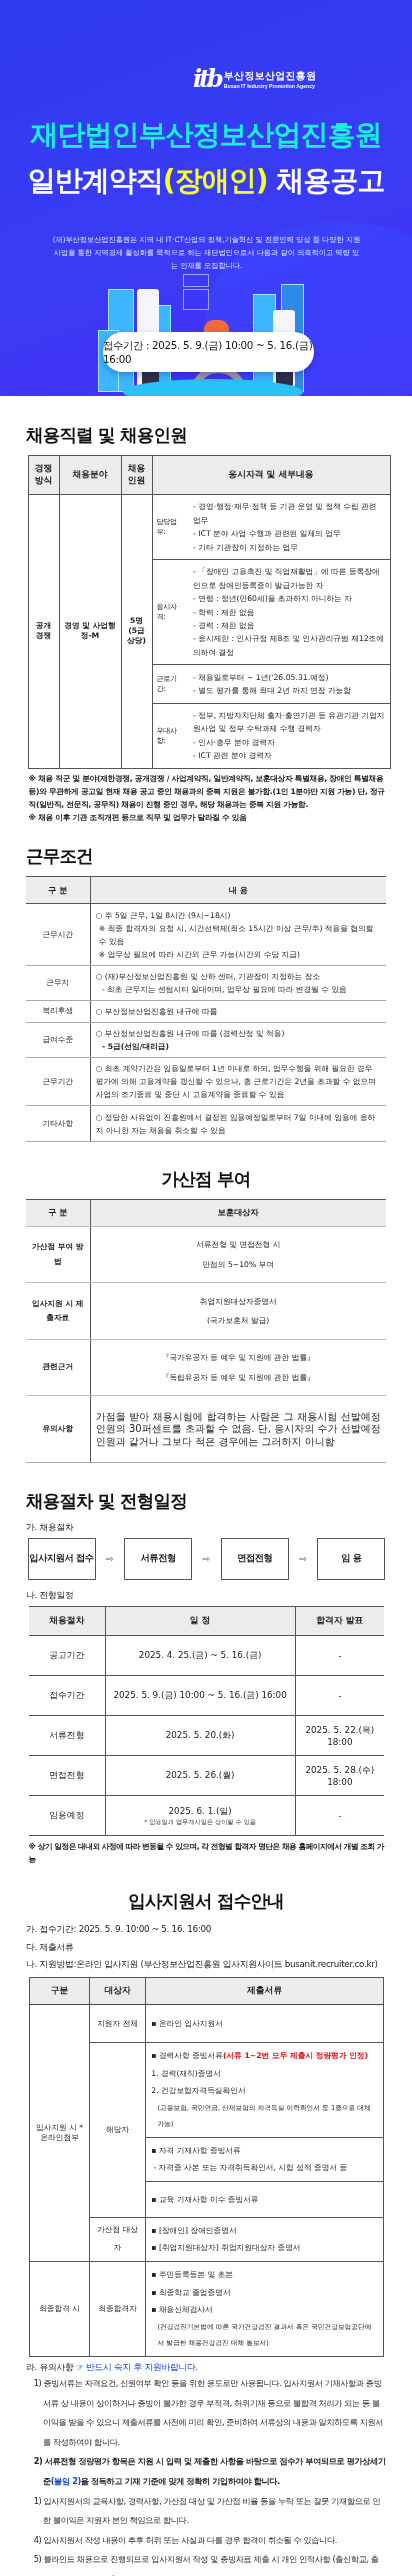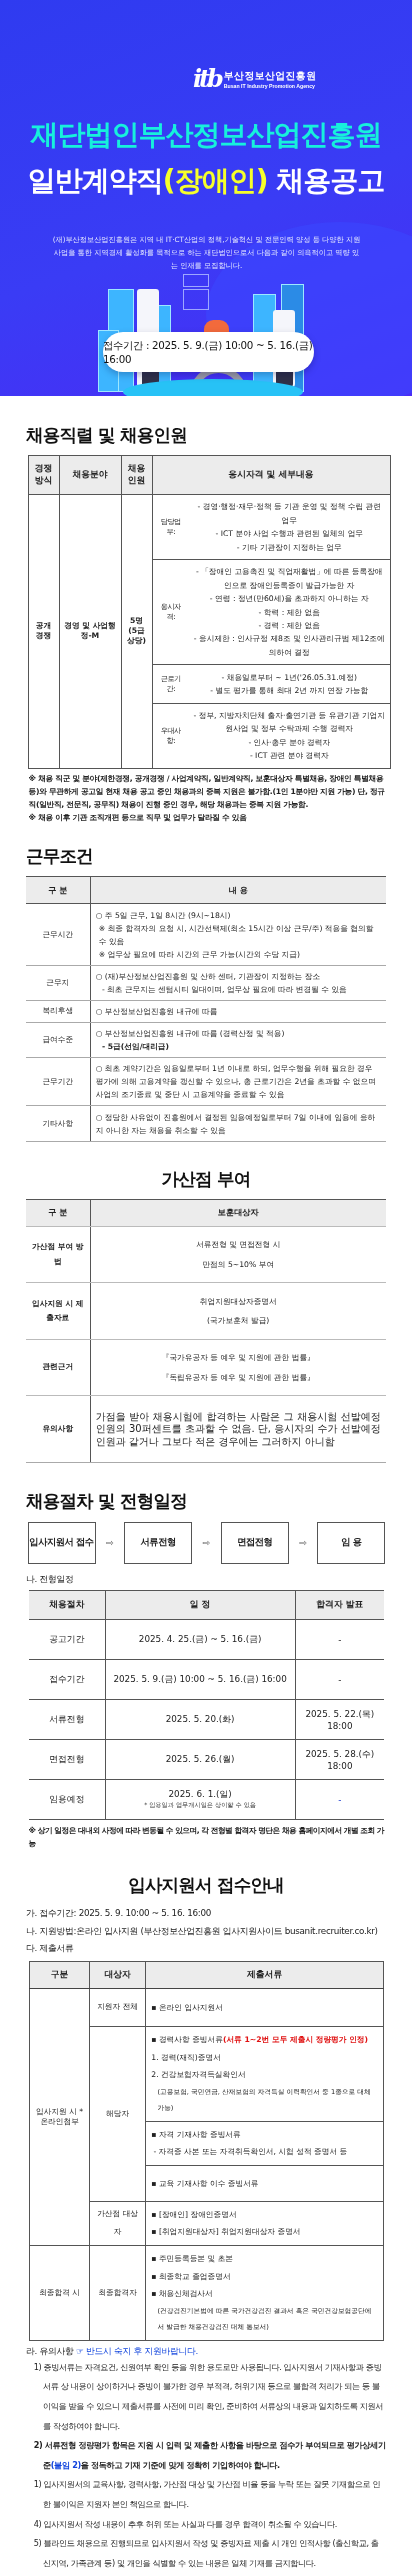--- a/index.html
+++ b/index.html
@@ -41,21 +41,21 @@
   .sub { font-size: 8.8px; color: #222; margin: 3.1px 0 4.1px 0; letter-spacing: -0.3px; }
   .note-bold { font-size: 7.7px; font-weight: bold; color: #222; line-height: 13px; letter-spacing: -0.3px; }
   table { border-collapse: collapse; width: 100%; }
   th { background: #ececec; font-weight: bold; color: #222; font-size: 8.2px; }
   td, th { border: 0.5px solid #555; padding: 3.1px 4.1px; }
   .tbl-top { border-top: 1px solid #444; }
 
   
   .t1 { width: 363px; margin-left: 1.5px; font-size: 7.7px; }
   .t1 th { height: 39px; font-size: 8.8px; border-left: 0.5px solid #555; border-right: 0.5px solid #555; }
-  .t1 td { vertical-align: middle; text-align: center; }
+  .t1 td { vertical-align: middle; }
   .t1 .c-center { text-align: center; font-weight: bold; }
   .t1 .label { width: 37px; font-size: 7.2px; letter-spacing: -0.5px; border-right: none; }
   .t1 .detail { border-left: none; line-height: 13.4px; padding: 5.2px 4.1px; }
   .t1 tr.dash td.label, .t1 tr.dash td.detail { border-top: 0.5px dashed #999; }
 
   
   .t2 td.k { width: 64px; text-align: center; font-size: 7.7px; }
   .t2 td.v { font-size: 7.7px; line-height: 13px; padding: 4.1px 5.2px; }
   .t2 tr td { border-left: none; border-right: none; border-top: 0.5px solid #aaa; border-bottom: 0.5px solid #aaa; }
   .t2 tr td.k { border-right: 0.5px solid #555; }
@@ -273,20 +273,21 @@
           </td>
       </tr>
       <tr>
         <td class="k" style="border-bottom:1.5px solid #aaa">유의사항</td>
         <td class="v left" style="border-bottom:1.5px solid #aaa;padding:14.4px 5.2px">가점을 받아 채용시험에 합격하는 사람은 그 채용시험 선발예정인원의 30퍼센트를 초과할 수 없음. 단, 응시자의 수가 선발예정인원과 같거나 그보다 적은 경우에는 그러하지 아니함</td>
       </tr>
     </tbody>
   </table>
 
   <h2 class="sec-title" style="margin-top:26px;">채용절차 및 전형일정</h2>
+  <div class="sub">가. 채용절차</div>
   <div class="flow">
     <div class="flow-box">입사지원서 접수</div>
     <span class="flow-arrow">⇨</span>
     <div class="flow-box">서류전형</div>
     <span class="flow-arrow">⇨</span>
     <div class="flow-box">면접전형</div>
     <span class="flow-arrow">⇨</span>
     <div class="flow-box">임 용</div>
   </div>
   <div class="sub">나. 전형일정</div>
@@ -323,22 +324,22 @@
           <td>임용예정</td>
           <td><span>2025. 6. 1.(일)</span><span class="small">* 임용일과 업무개시일은 상이할 수 있음</span></td>
           <td class="blue">-</td>
         </tr>
     </tbody>
   </table>
   <p class="note-bold" style="margin:4.1px 0 0 2.6px;letter-spacing:-0.5px">※ 상기 일정은 대내외 사정에 따라 변동될 수 있으며, 각 전형별 합격자 명단은 채용 홈페이지에서 개별 조회 가능</p>
 
   <h2 class="sec-title" style="margin-top:23px;text-align:center;">입사지원서 접수안내</h2>
   <div class="info-line">가. 접수기간: 2025. 5. 9. 10:00 ~ 5. 16. 16:00</div>
+  <div class="info-line">다. 제출서류</div>
   <div class="info-line">나. 지원방법:온라인 입사지원 (부산정보산업진흥원 입사지원사이트 busanit.recruiter.co.kr)</div>
-  <div class="info-line">다. 제출서류</div>
   <table class="t5 tbl-top" style="margin-top:3.1px">
     <thead>
         <tr>
       <th style="width:60px">구분</th>
       <th style="width:56px">대상자</th>
       <th>제출서류</th>
     </tr>
       </thead>
     <tbody>
       <tr>

